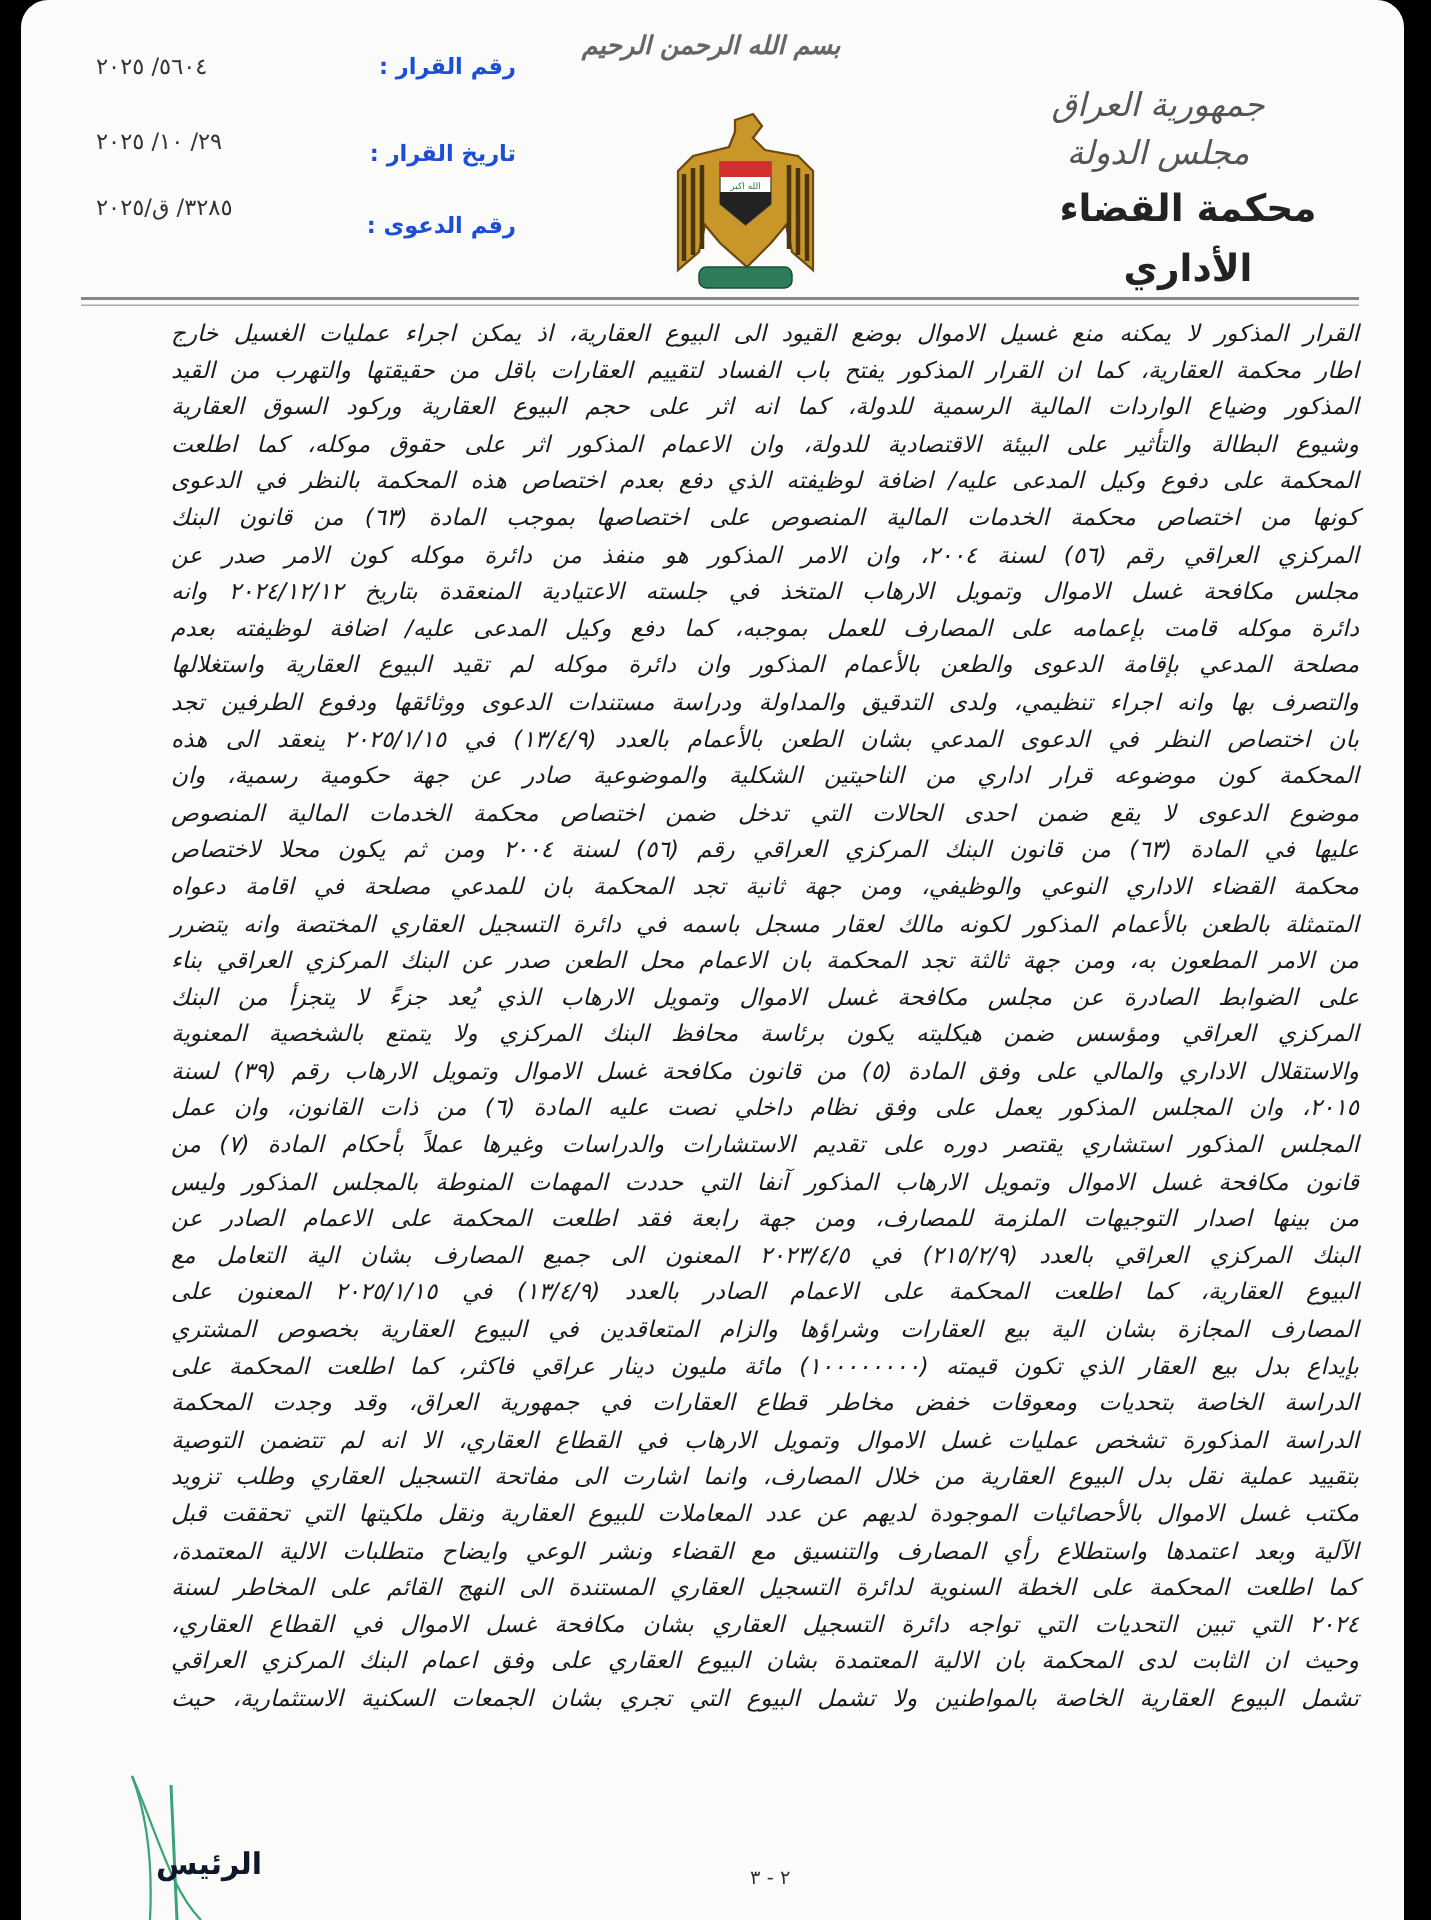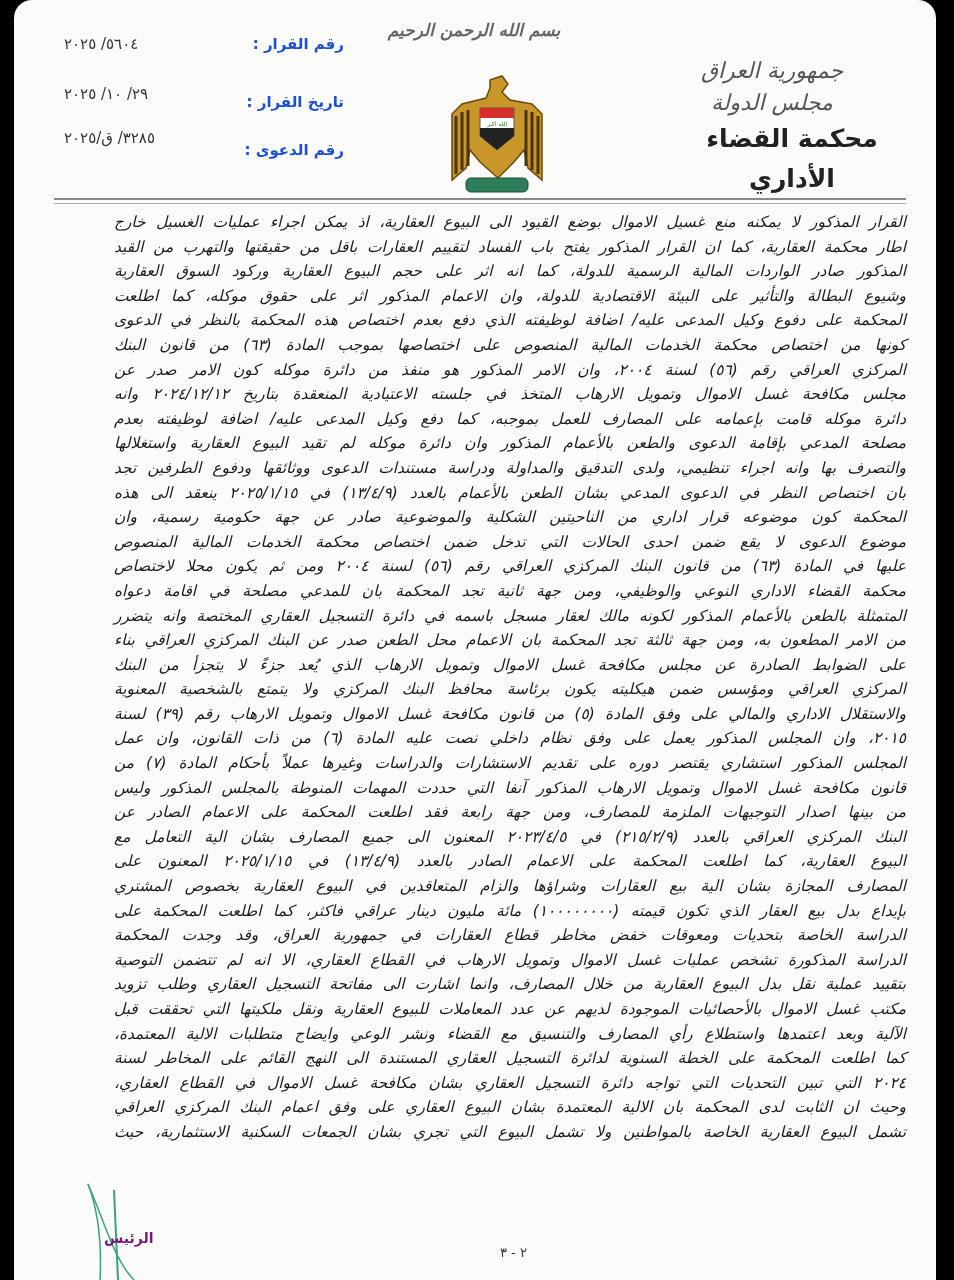--- a/index.html
+++ b/index.html
@@ -12,21 +12,21 @@
   .right-head .l3 { font-family:"DejaVu Sans", sans-serif; font-weight:bold; font-size:25px; color:#222; line-height:40px; }
   .emblem { position:absolute; left:418px; top:70px; width:130px; height:130px; }
   .left-head { position:absolute; left:40px; top:35px; width:290px; direction:rtl; }
   .meta-row { position:relative; height:32px; }
   .meta-label { position:absolute; right:0; font-family:"DejaVu Sans", sans-serif; font-weight:bold; font-size:15px; color:#1d4ed8; }
   .meta-value { position:absolute; left:10px; font-family:"DejaVu Sans", sans-serif; font-size:15px; color:#333; direction:rtl; letter-spacing:1px; }
   .rule { position:absolute; left:40px; right:30px; top:198px; height:3px; border-top:2px solid #888; border-bottom:1px solid #aaa; }
   .body-text { position:absolute; left:100px; right:30px; top:210px; direction:rtl; text-align:justify; text-align-last:justify; font-family:"DejaVu Sans", sans-serif; font-size:15.4px; line-height:24.6px; color:#1a1a1a; }
   .body-text p { margin:0; white-space:nowrap;font-style:italic; }
   .signature { position:absolute; left:60px; top:1180px; width:110px; height:100px; }
-  .sig-label { position:absolute; left:90px; top:1230px; font-family:"DejaVu Sans", sans-serif; font-weight:bold; font-size:14px; color:#701a75; direction:rtl; }
+  .sig-label { position:absolute; left:90px; top:1230px; font-family:"DejaVu Sans", sans-serif; font-weight:bold; font-size:20px; color:#0f172a; direction:rtl; }
   .page-num { position:absolute; left:460px; top:1245px; font-family:"DejaVu Sans", sans-serif; font-size:13px; color:#333; direction:rtl;margin-left:26px; }
 </style>
 </head>
 <body>
 
 <div class="page">
   <div class="fold"></div>
 
   <div class="basmala">بسم الله الرحمن الرحيم</div>
 
@@ -59,21 +59,21 @@
       <span class="meta-label" style="top:42px">رقم الدعوى :</span>
       <span class="meta-value" style="top:30px">٣٢٨٥/ ق/٢٠٢٥</span>
     </div>
   </div>
 
   <div class="rule"></div>
 
   <div class="body-text">
     <p>القرار المذكور لا يمكنه منع غسيل الاموال بوضع القيود الى البيوع العقارية، اذ يمكن اجراء عمليات الغسيل خارج</p>
     <p>اطار محكمة العقارية، كما ان القرار المذكور يفتح باب الفساد لتقييم العقارات باقل من حقيقتها والتهرب من القيد</p>
-    <p>المذكور صادر الواردات المالية الرسمية للدولة، كما انه اثر على حجم البيوع العقارية وركود السوق العقارية</p>
+    <p>المذكور وضياع الواردات المالية الرسمية للدولة، كما انه اثر على حجم البيوع العقارية وركود السوق العقارية</p>
     <p>وشيوع البطالة والتأثير على البيئة الاقتصادية للدولة، وان الاعمام المذكور اثر على حقوق موكله، كما اطلعت</p>
     <p>المحكمة على دفوع وكيل المدعى عليه/ اضافة لوظيفته الذي دفع بعدم اختصاص هذه المحكمة بالنظر في الدعوى</p>
     <p>كونها من اختصاص محكمة الخدمات المالية المنصوص على اختصاصها بموجب المادة (٦٣) من قانون البنك</p>
     <p>المركزي العراقي رقم (٥٦) لسنة ٢٠٠٤، وان الامر المذكور هو منفذ من دائرة موكله كون الامر صدر عن</p>
     <p>مجلس مكافحة غسل الاموال وتمويل الارهاب المتخذ في جلسته الاعتيادية المنعقدة بتاريخ ٢٠٢٤/١٢/١٢ وانه</p>
     <p>دائرة موكله قامت بإعمامه على المصارف للعمل بموجبه، كما دفع وكيل المدعى عليه/ اضافة لوظيفته بعدم</p>
     <p>مصلحة المدعي بإقامة الدعوى والطعن بالأعمام المذكور وان دائرة موكله لم تقيد البيوع العقارية واستغلالها</p>
     <p>والتصرف بها وانه اجراء تنظيمي، ولدى التدقيق والمداولة ودراسة مستندات الدعوى ووثائقها ودفوع الطرفين تجد</p>
     <p>بان اختصاص النظر في الدعوى المدعي بشان الطعن بالأعمام بالعدد (١٣/٤/٩) في ٢٠٢٥/١/١٥ ينعقد الى هذه</p>
     <p>المحكمة كون موضوعه قرار اداري من الناحيتين الشكلية والموضوعية صادر عن جهة حكومية رسمية، وان</p>

